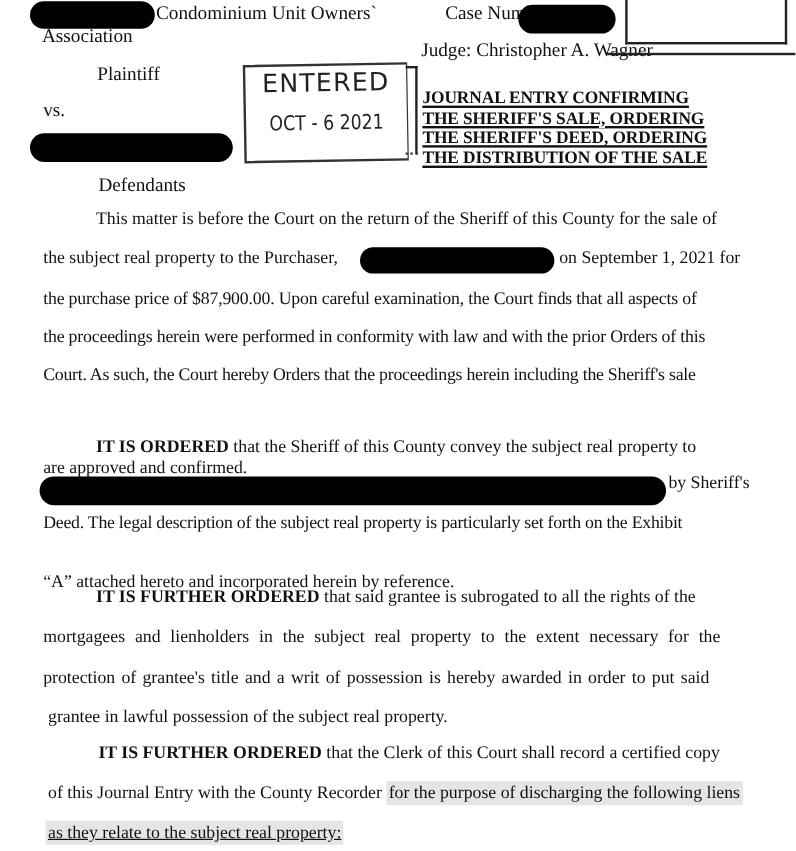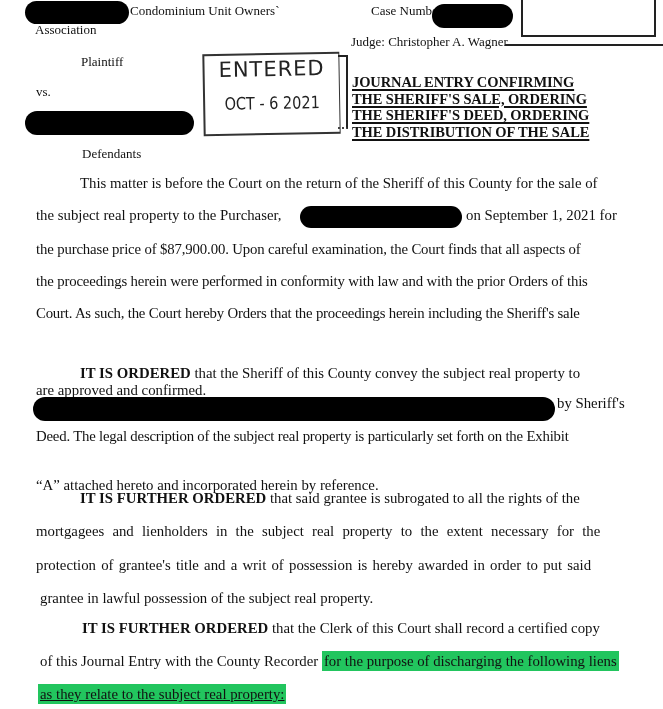--- a/index.html
+++ b/index.html
@@ -15,21 +15,21 @@
       font-family: "Liberation Serif", "DejaVu Serif", serif;
       color: #111;
     }
     .abs { position: absolute; }
     .redact {
       position: absolute;
       background: #000;
       border-radius: 12px;
     }
     .caption-text {
-      font-size: 13px;
+      font-size: 16px;
       white-space: nowrap;
     }
     .stamp {
       position: absolute;
       left: 203px;
       top: 53px;
       width: 134px;
       height: 78px;
       border: 2px solid #333;
       border-right-width: 1px;
@@ -99,21 +99,21 @@
       height: 0;
       border-top: 2px solid #222;
     }
     .line {
       position: absolute;
       font-size: 14.8px;
       white-space: nowrap;
     }
     .bold { font-weight: bold; }
     .hl {
-      background: #22c55e;
+      background: #e5e5e5;
       padding: 2px 2px;
     }
   </style>
 </head>
 <body>
 
 <div class="redact" style="left:25px; top:1px; width:104px; height:23px;"></div>
 <div class="abs caption-text" style="left:130px; top:3px;">Condominium Unit Owners`</div>
 <div class="abs caption-text" style="left:35px; top:22px;">Association</div>
 <div class="abs caption-text" style="left:81px; top:54px;">Plaintiff</div>

